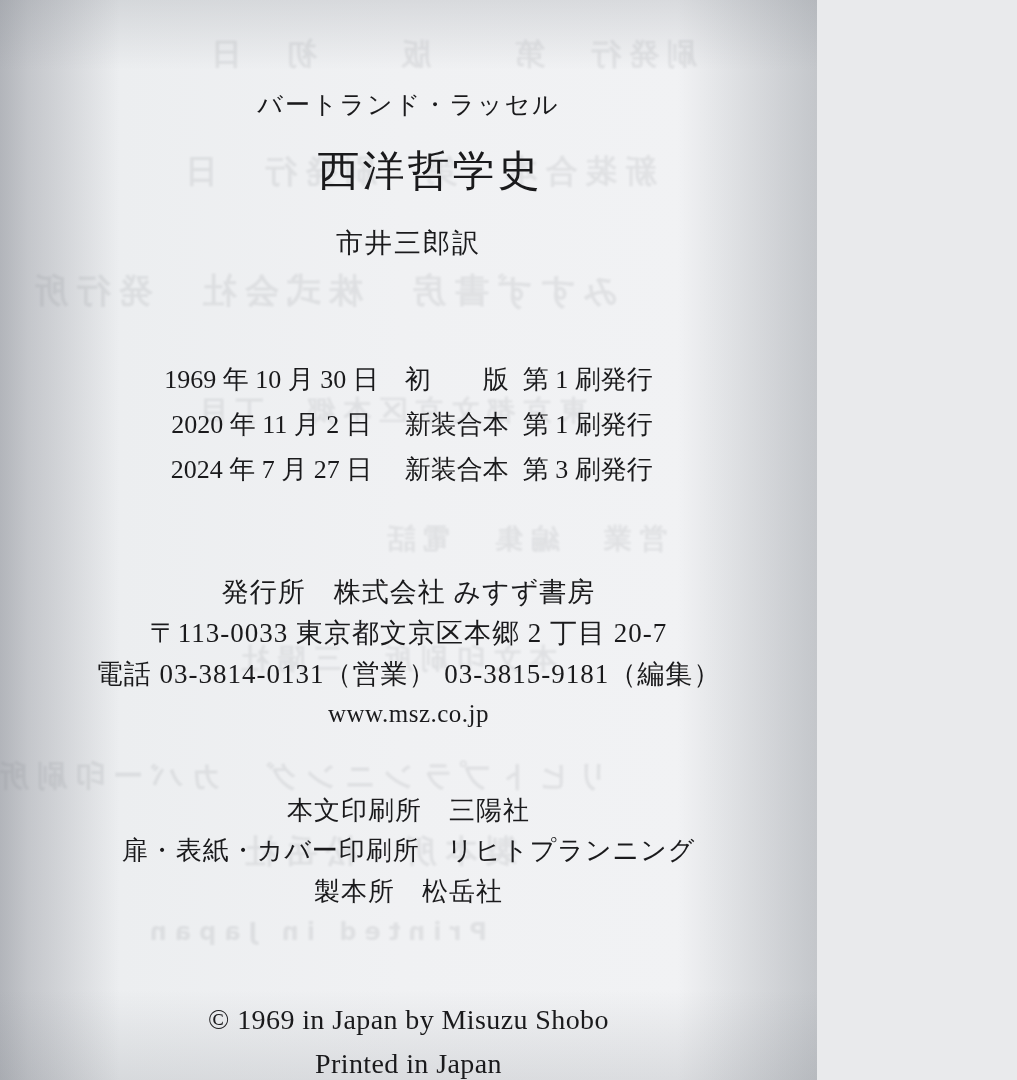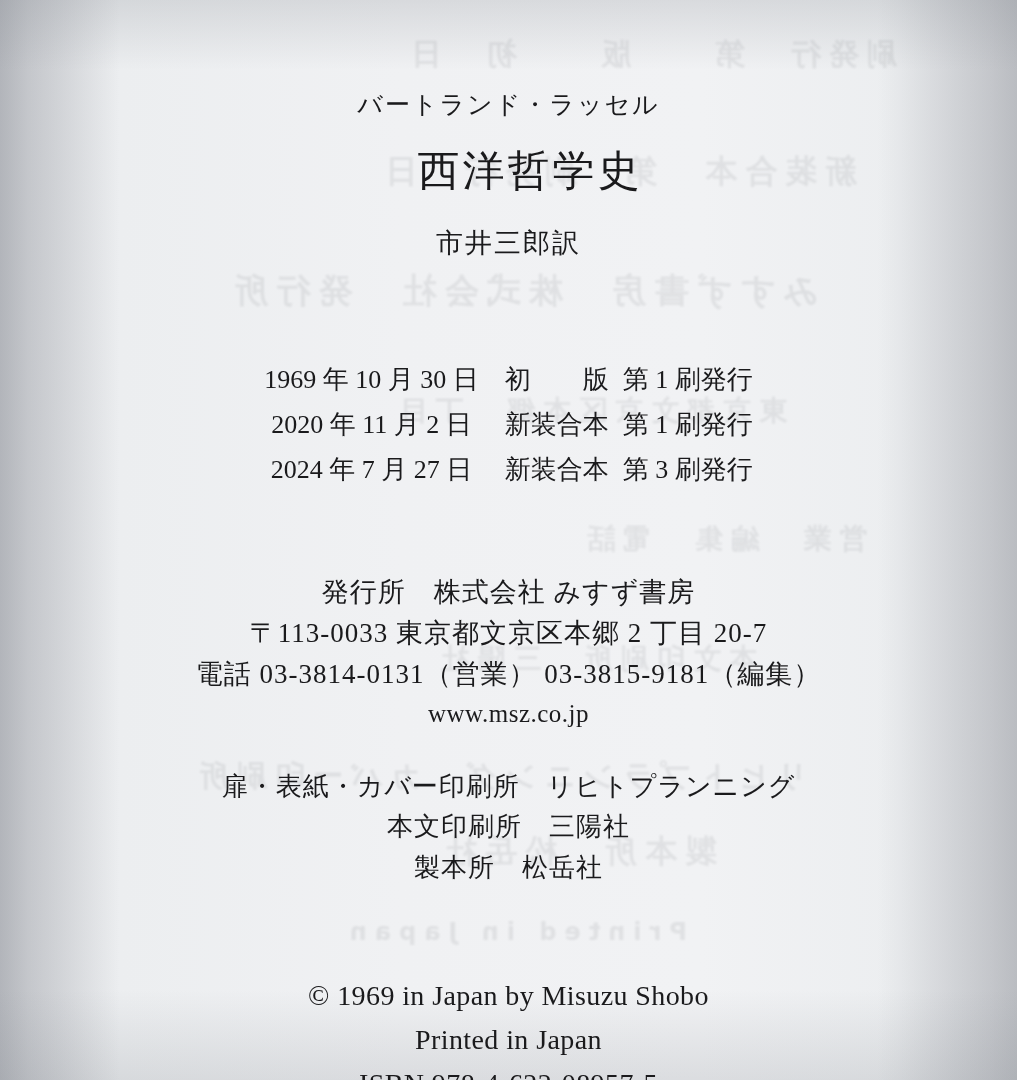--- a/index.html
+++ b/index.html
@@ -11,21 +11,21 @@
     height: 1080px;
     overflow: hidden;
     background: #e9eaec;
     font-family: "Liberation Serif", serif;
     color: #1a1a1c;
   }
 
   
   .page {
     position: relative;
-    width: 1017px;
+    width: 817px;
     height: 1080px;
     background:
       linear-gradient(90deg,
         #d9dade 0px,
         #e6e7ea 28px,
         #eceef0 120px,
         #f0f1f3 400px,
         #f1f2f4 700px,
         #eceef0 900px,
         #e4e5e8 990px,
@@ -113,21 +113,21 @@
     font-size: 26px;
     padding: 5px 0;
     white-space: nowrap;
     font-weight: 400;
   }
   .history .c-date { text-align: center; padding-right: 26px; }
   .history .c-edition { text-align: center; padding-right: 14px; }
   .history .c-print { text-align: left; margin-left: 28px; }
 
   .publisher-block {
-    margin-bottom: 34px;
+    margin-bottom: 58px;
   }
   .publisher-block div {
     font-size: 27px;
     line-height: 1.52;
     letter-spacing: 1px;
   }
   .pub-url {
     font-size: 25px !important;
     letter-spacing: 0.5px !important;
   }
@@ -196,22 +196,22 @@
     </table>
 
     <div class="publisher-block">
       <div>発行所　株式会社 みすず書房</div>
       <div>〒113-0033 東京都文京区本郷 2 丁目 20-7</div>
       <div>電話 03-3814-0131（営業） 03-3815-9181（編集）</div>
       <div class="pub-url">www.msz.co.jp</div>
     </div>
 
     <div class="printers-block">
+      <div>本文印刷所　三陽社</div>
       <div>扉・表紙・カバー印刷所　リヒトプランニング</div>
-      <div>本文印刷所　三陽社</div>
       <div>製本所　松岳社</div>
     </div>
 
     <div class="legal-block">
       <div>© 1969 in Japan by Misuzu Shobo</div>
       <div>Printed in Japan</div>
       <div>ISBN 978-4-622-08957-5</div>
 
     </div>
 

